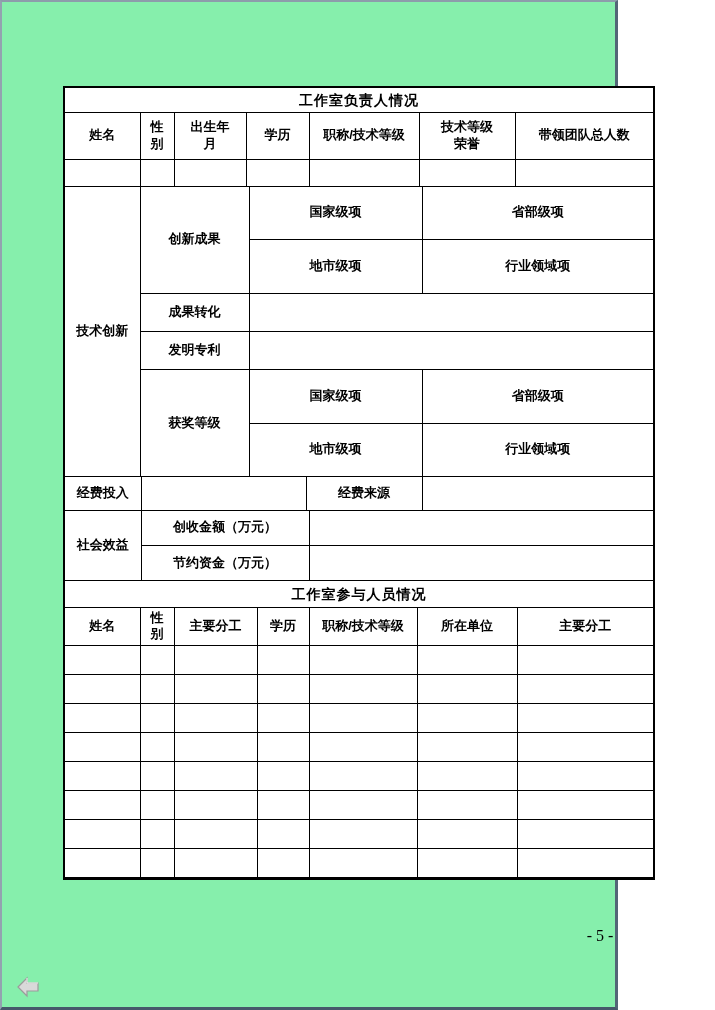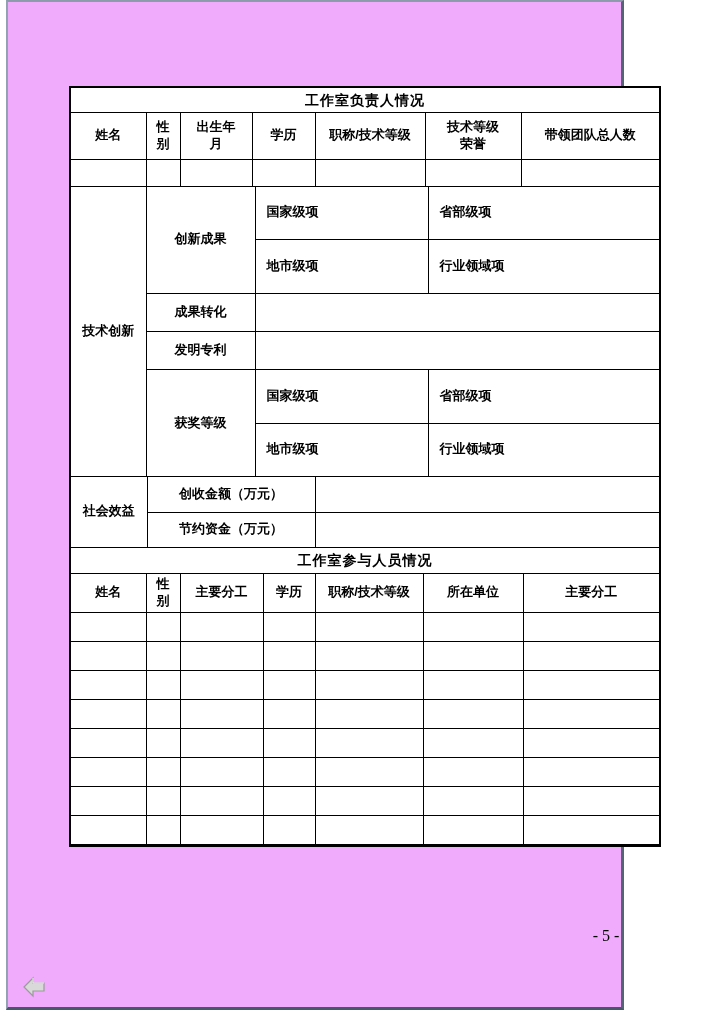--- a/index.html
+++ b/index.html
@@ -1,36 +1,36 @@
 <!DOCTYPE html>
 <html><head>
 <meta charset="utf-8">
 <style>
   * { margin:0; padding:0; box-sizing:border-box; }
   html,body { width:715px; height:1010px; background:#fff; overflow:hidden; }
   .page {
-    position:relative; width:618px; height:1010px; background:#f0abfc;
+    position:relative; width:618px; height:1010px; background:#86efac;
     border-top:2px solid #8d9cab; border-left:2px solid #93a2b0;
-    border-right:3px solid #536577; border-bottom:3px solid #46586a;margin-left:6px;
+    border-right:3px solid #536577; border-bottom:3px solid #46586a;
   }
   .form-wrap {
     position:absolute; left:61px; top:84px; width:592px;
     border:2px solid #000; background:#fff;
   }
   table { border-collapse:collapse; table-layout:fixed; width:588px; }
   td {
     border-right:1px solid #000; border-bottom:1px solid #000;
     font-family:"Liberation Sans","DejaVu Sans",sans-serif;
     font-weight:bold; font-size:13px; line-height:1.3; color:#000;
     text-align:center; vertical-align:middle; white-space:pre-line; overflow:hidden;
     padding:1px 2px;
   }
   td:last-child { border-right:none; }
   .sec-title td { font-size:14px; letter-spacing:1px; }
-  .pair { display:flex; justify-content:flex-start; align-items:center; padding:0 9px; }
+  .pair { display:flex; justify-content:center; align-items:center; padding:0 9px; }
   .rA1{height:24px} .rA2{height:47px} .rA3{height:27px}
   .r38{height:38px} .r37{height:37px} .r33{height:33px}
   .r35{height:35px} .r26{height:26px} .rH{height:38px} .rE{height:29px}
   .page-number {
     position:absolute; left:560px; top:925px; width:76px; text-align:center;
     font-family:"Liberation Serif","DejaVu Serif",serif; font-size:16px; color:#000;
   }
   .back-arrow { position:absolute; left:13px; top:972px; width:26px; height:26px; cursor:pointer; }
 </style>
 </head>
@@ -127,20 +127,36 @@
         </td>
         <td>
           <div class="pair"><span>行业领域</span><span>项</span></div>
         </td>
       </tr>
     </tbody>
       </table>
 
 
 
+    <table>
+      <colgroup>
+          <col style="width:76px">
+          <col style="width:165px">
+          <col style="width:116px">
+          <col style="width:231px">
+        </colgroup>
+      <tbody>
+          <tr class="r33">
+        <td>经费投入</td>
+        <td></td>
+        <td>经费来源</td>
+        <td></td>
+      </tr>
+    </tbody>
+      </table>
 
     <table>
       <colgroup>
           <col style="width:76px">
           <col style="width:168px">
           <col style="width:344px">
         </colgroup>
       <tbody>
           <tr class="r35">
         <td rowspan="2">社会效益</td>

